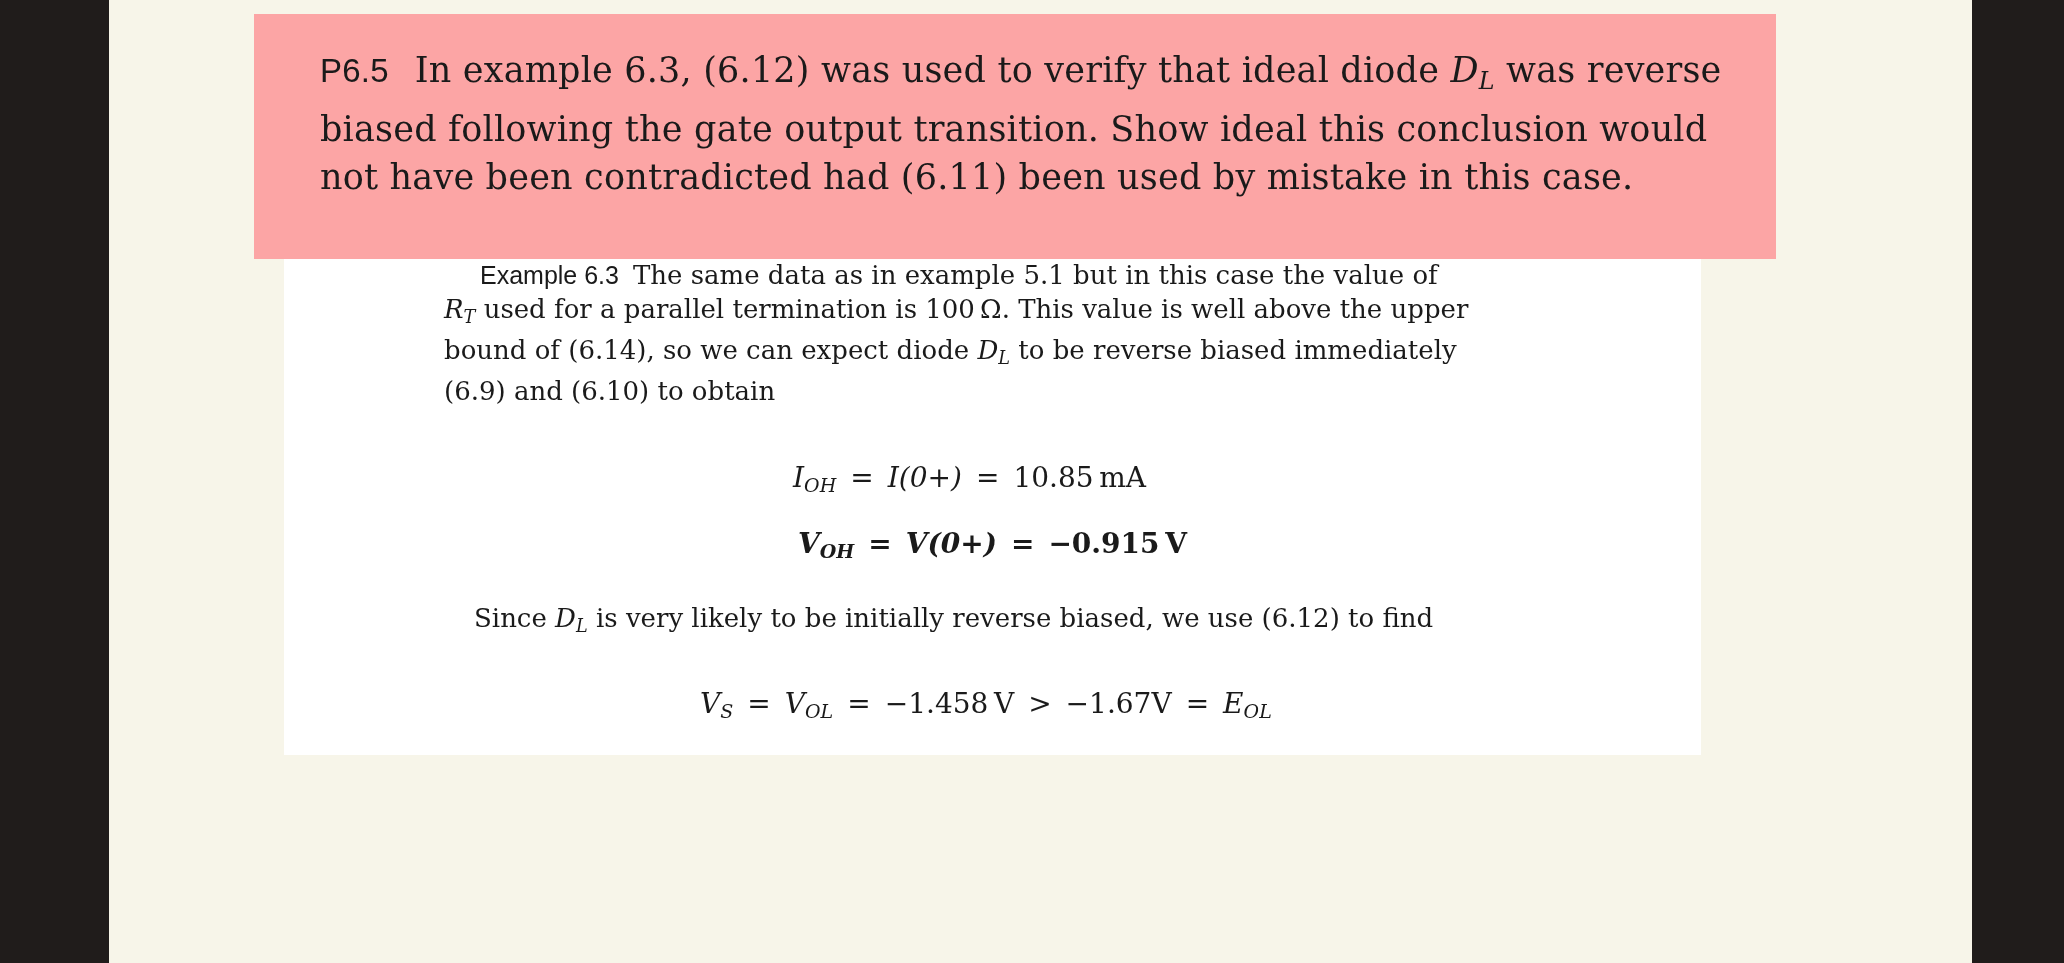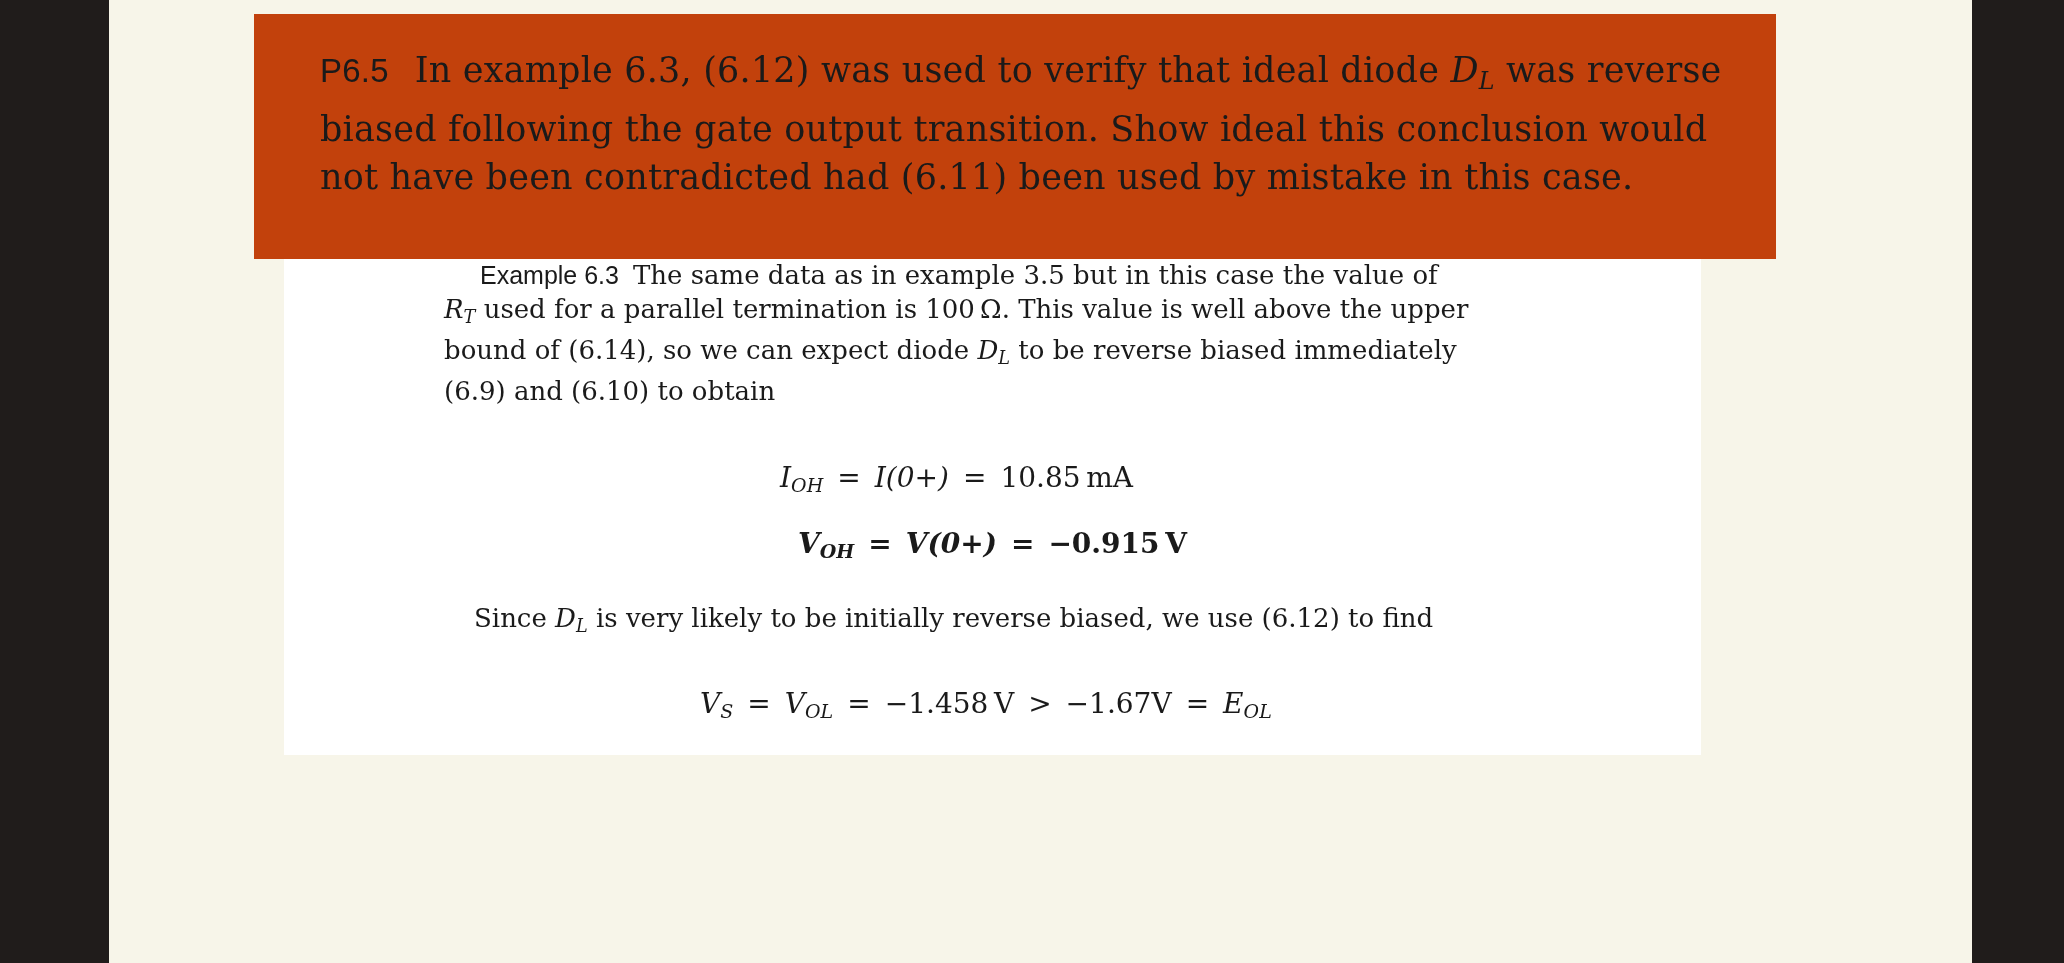--- a/index.html
+++ b/index.html
@@ -8,21 +8,21 @@
       background: #f7f5e9;
       font-family: "DejaVu Serif", serif;
       color: #1a1a1a;
     }
     .side { position: absolute; top: 0; height: 963px; background: #201c1b; }
     .side-left { left: 0; width: 109px; }
     .side-right { left: 1972px; width: 92px; }
 
     .card-top {
       position: absolute; left: 254px; top: 14px; width: 1522px; height: 245px;
-      background: #c2410c;
+      background: #fca5a5;
     }
     .problem {
       position: absolute; left: 66px; top: 32px; width: 1400px;
       font-size: 35px; line-height: 48px; letter-spacing: 0.2px;
       text-align: justify; text-align-last: left;
     }
     .problem .pline { display: block; white-space: nowrap; }
     .problem-label {
       font-family: "Liberation Sans", sans-serif; font-weight: 400;
       font-size: 33px; margin-right: 26px;
@@ -38,21 +38,21 @@
     }
     .example .eline { display: block; white-space: nowrap; }
     .example .eline.first { padding-left: 36px; }
     .example-label {
       font-family: "Liberation Sans", sans-serif; font-size: 25px; margin-right: 14px;
     }
 
     .eq {
       position: absolute; font-size: 28px; white-space: nowrap;
     }
-    .eq-ioh { left: 496px; top: 202px; }
+    .eq-ioh { left: 509px; top: 202px; }
     .eq-voh { left: 514px; top: 268px; font-weight: bold; }
     .since {
       position: absolute; left: 190px; top: 344px; font-size: 26px; white-space: nowrap;
     }
     .eq-vs { left: 416px; top: 428px; }
 
     i { font-style: italic; }
     sub { font-size: 0.68em; vertical-align: -0.28em; font-style: italic; }
     .op { margin: 0 14px; }
   </style>
@@ -65,21 +65,21 @@
 <div class="card-top">
   <div class="problem">
     <span class="pline"><span class="problem-label">P6.5</span><span>In example 6.3, (6.12) was used to verify that ideal diode </span><i>D</i><sub>L</sub><span> was reverse</span></span>
     <span class="pline">biased following the gate output transition. Show ideal this conclusion would</span>
     <span class="pline">not have been contradicted had (6.11) been used by mistake in this case.</span>
   </div>
 </div>
 
 <div class="card-bottom">
   <div class="example">
-    <span class="eline first"><span class="example-label">Example 6.3</span><span>The same data as in example 3.5 but in this case the value of</span></span>
+    <span class="eline first"><span class="example-label">Example 6.3</span><span>The same data as in example 5.1 but in this case the value of</span></span>
     <span class="eline"><i>R</i><sub>T</sub><span> used for a parallel termination is 100 Ω. This value is well above the upper</span></span>
     <span class="eline"><span>bound of (6.14), so we can expect diode </span><i>D</i><sub>L</sub><span> to be reverse biased immediately</span></span>
     <span class="eline">(6.9) and (6.10) to obtain</span>
   </div>
 
   <div class="eq eq-ioh">
     <i>I</i><sub>OH</sub><span class="op">=</span><i>I(0+)</i><span class="op">=</span><span>10.85 mA</span>
   </div>
 
   <div class="eq eq-voh">

